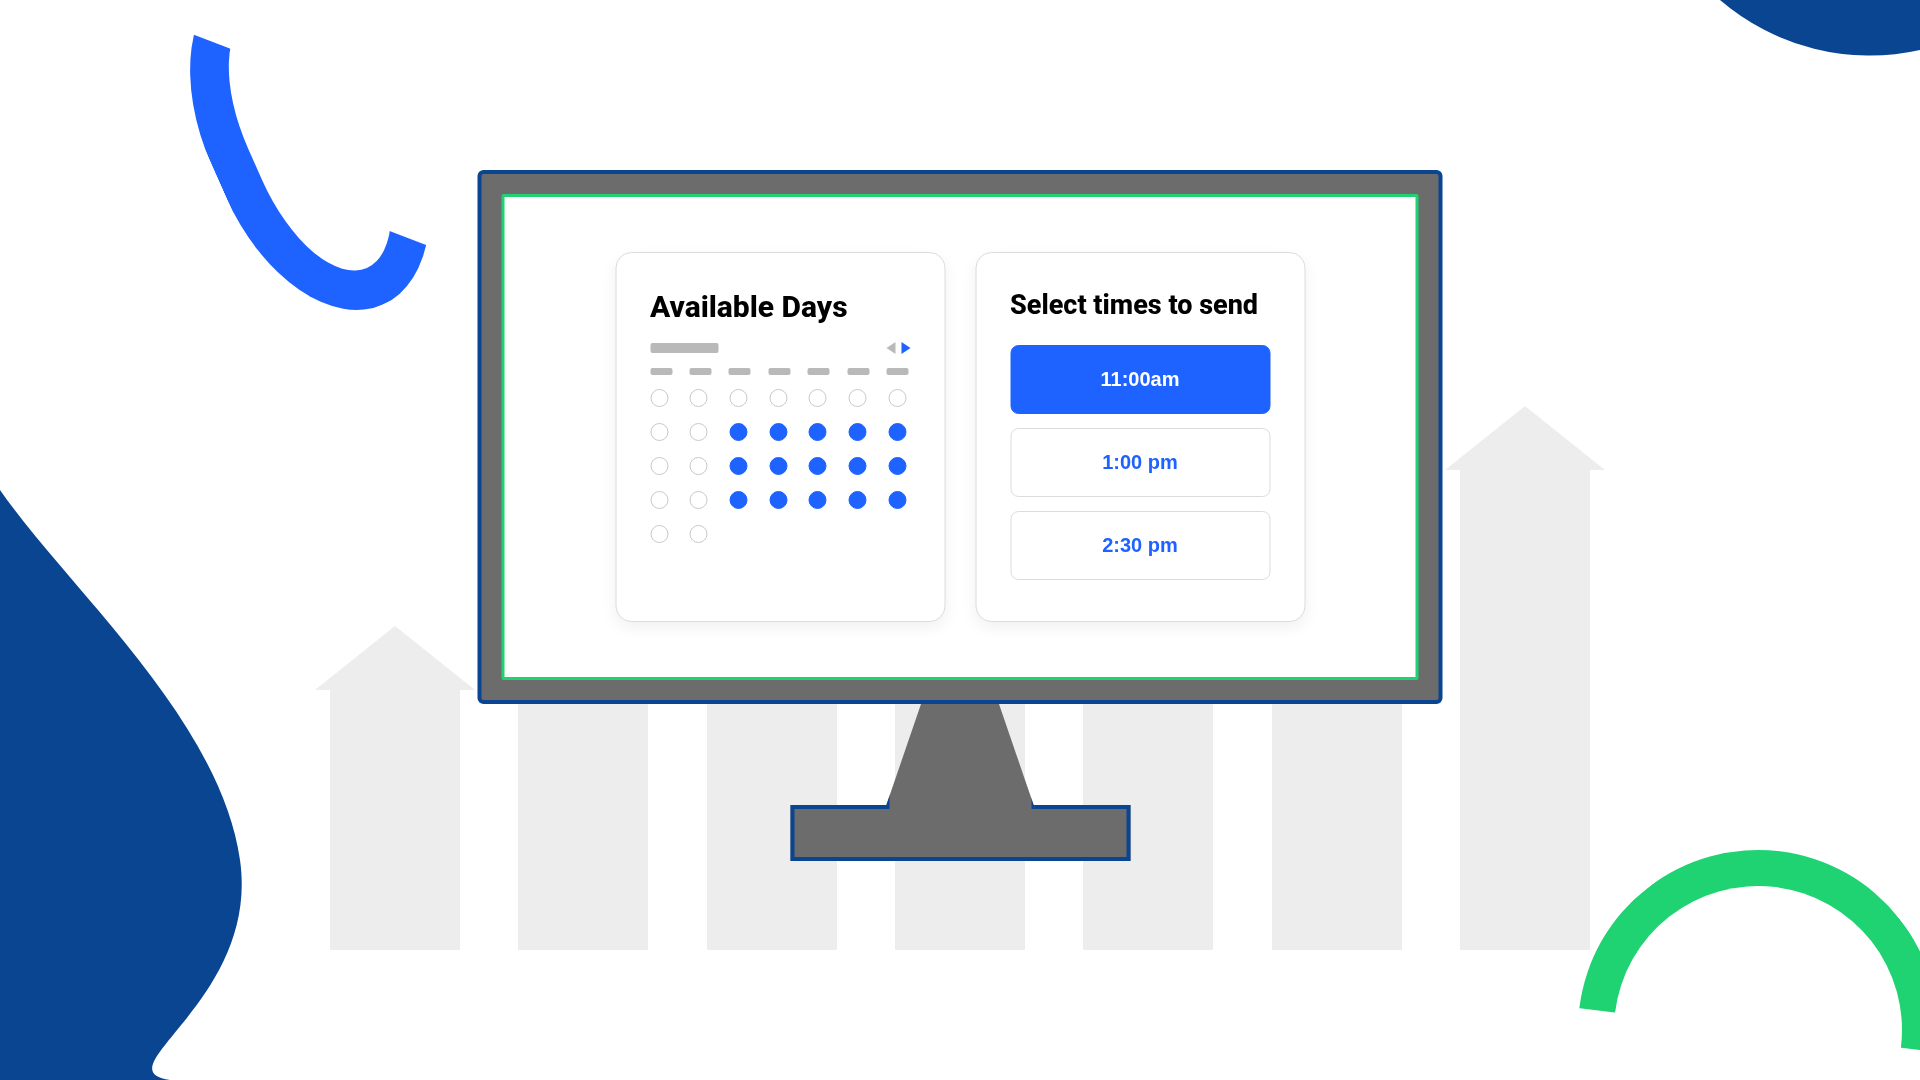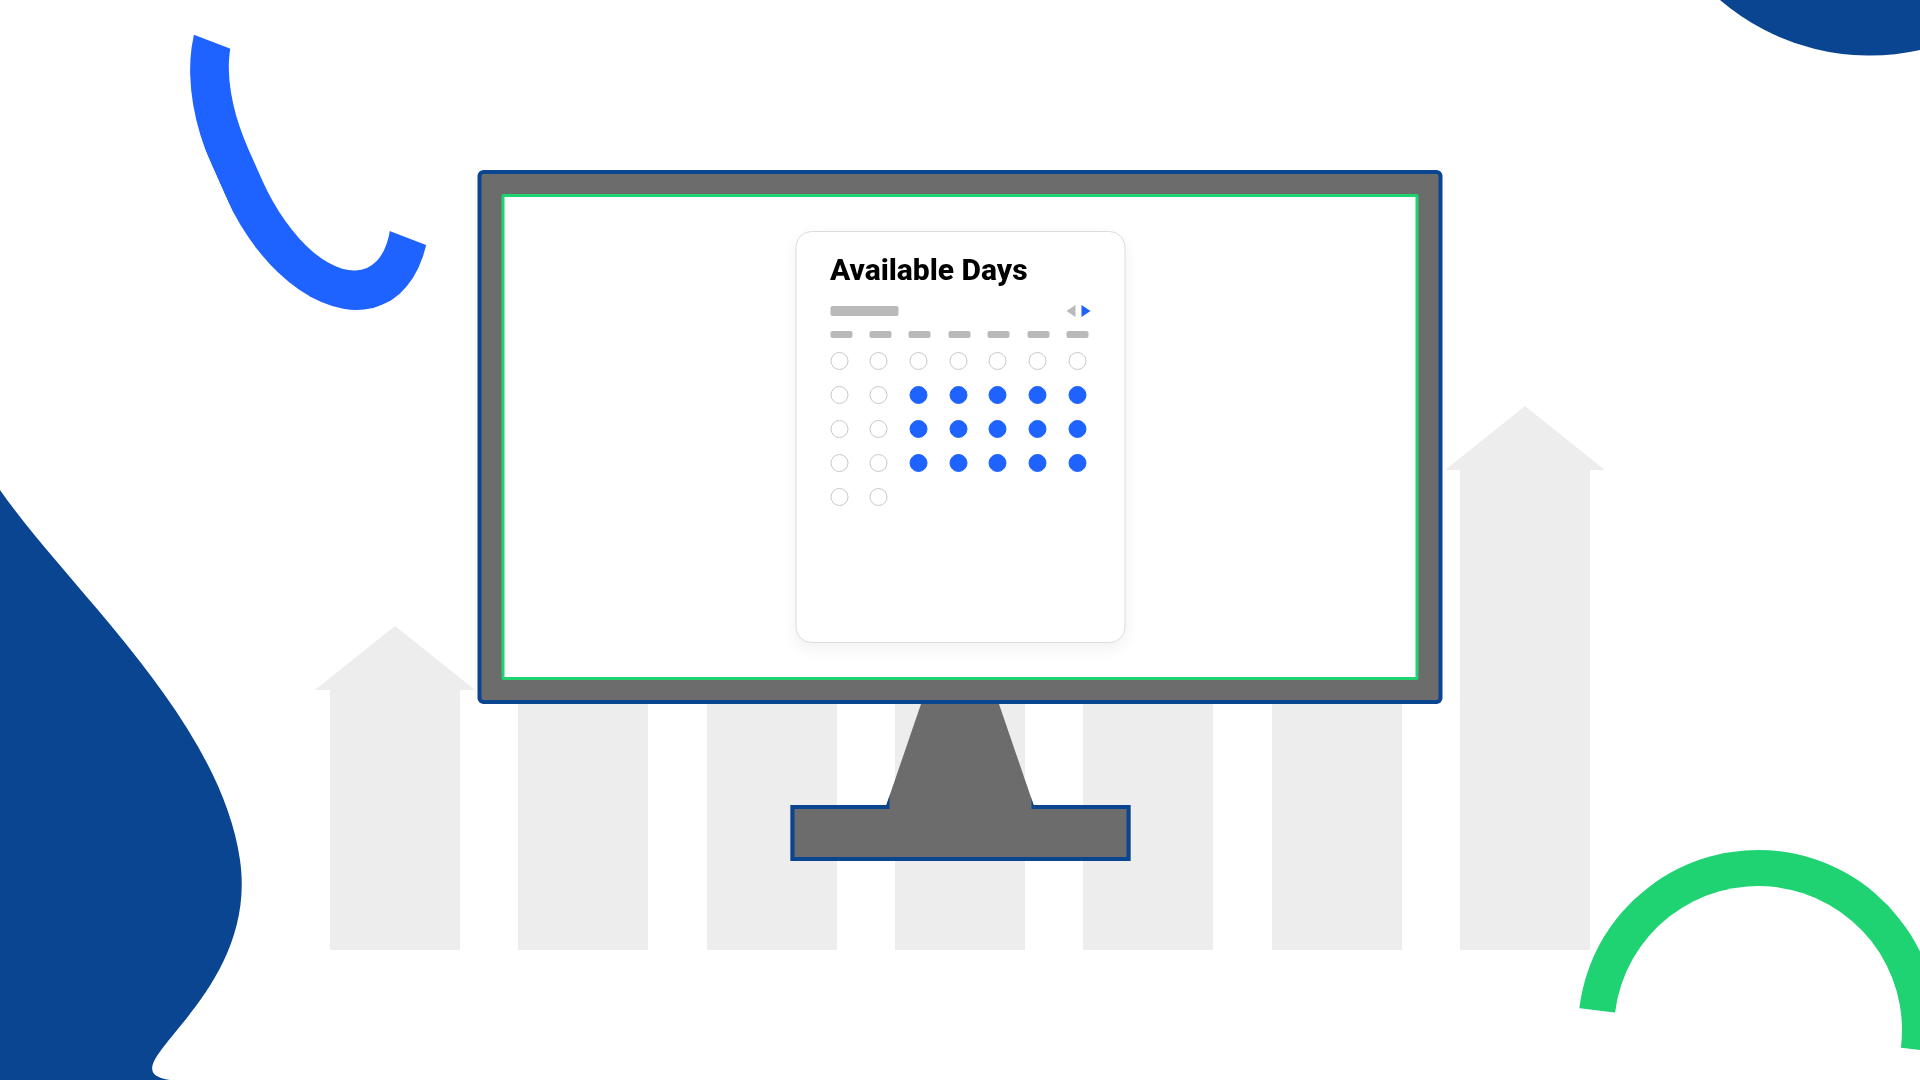--- a/index.html
+++ b/index.html
@@ -110,23 +110,23 @@
     border:4px solid var(--navy);
     margin:-4px auto 0;
   }
 
   
   .card{
     background:#fff;
     border-radius:16px;
     border:1px solid var(--card-border);
     box-shadow:var(--shadow);
-    padding:20px 34px;
+    padding:36px 34px;
     width:330px;
-    height:412px;
+    height:370px;
   }
   .card h2{
     font-size:30px;
     font-weight:800;
     margin-bottom:18px;
   }
   .times-card h2{font-size:27px}
 
   
   .month-row{
@@ -263,18 +263,26 @@
             <div class="dot"></div>
             <div class="dot"></div>
             <div class="dot hidden"></div>
             <div class="dot hidden"></div>
             <div class="dot hidden"></div>
             <div class="dot hidden"></div>
             <div class="dot hidden"></div>
           </div>
       </div>
 
+      <div class="card times-card">
+        <h2>Select times to send</h2>
+        <div id="time-list">
+            <button class="time-btn selected">11:00am</button>
+            <button class="time-btn">1:00 pm</button>
+            <button class="time-btn">2:30 pm</button>
+          </div>
+      </div>
 
     </div>
   </div>
   <div class="stand-neck"></div>
   <div class="stand-base"></div>
 </div>
 
 </body></html>

